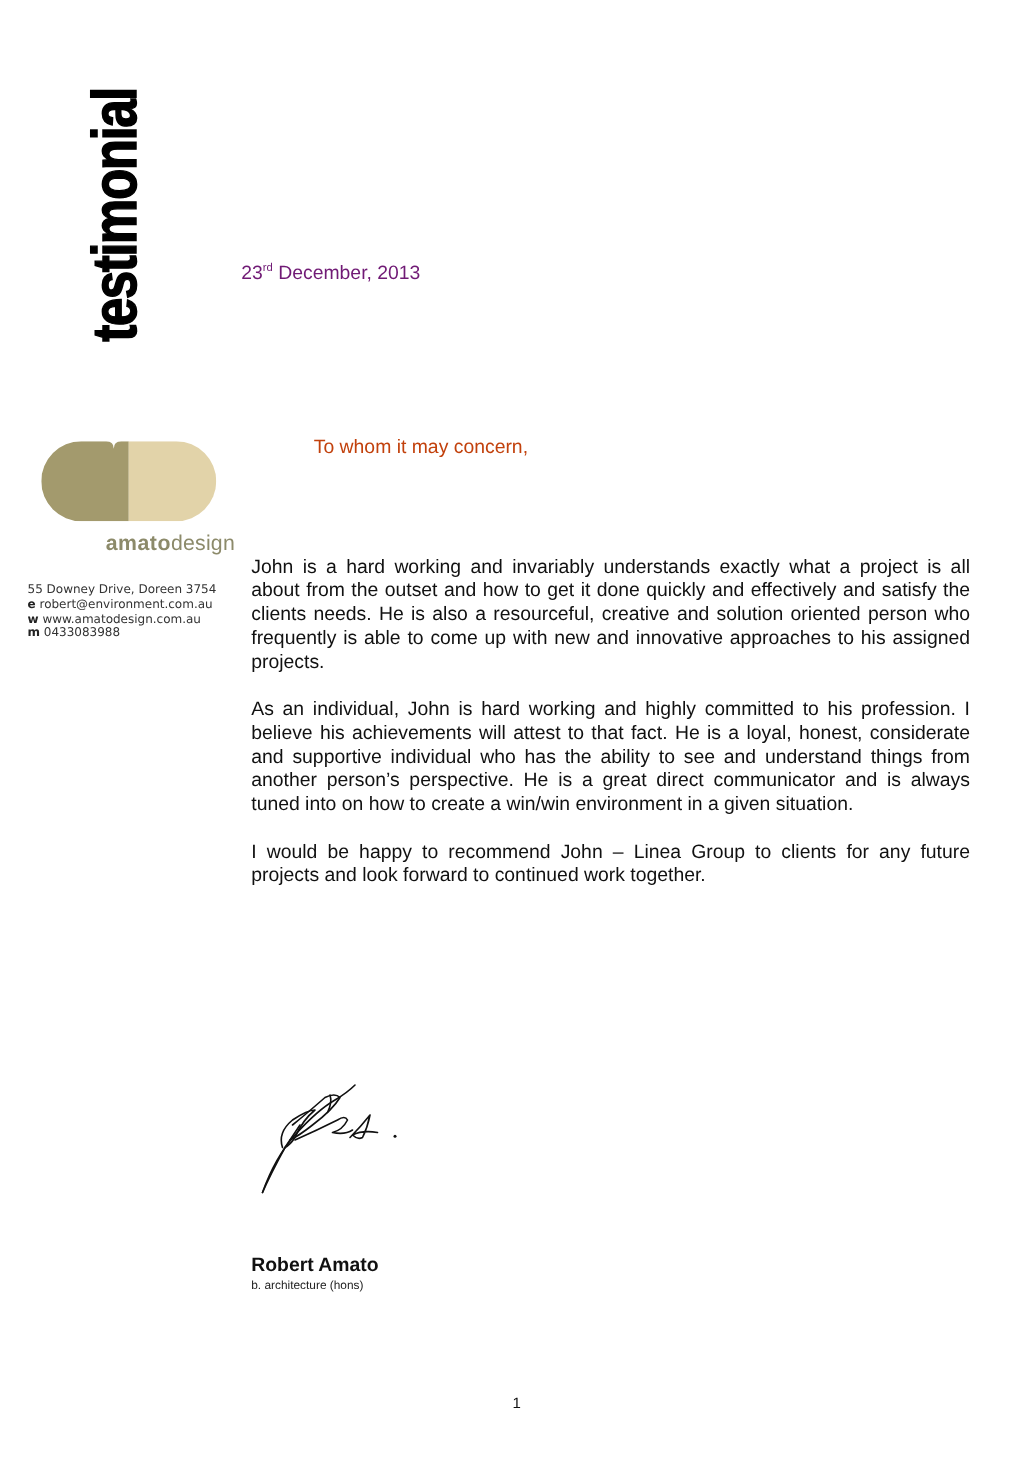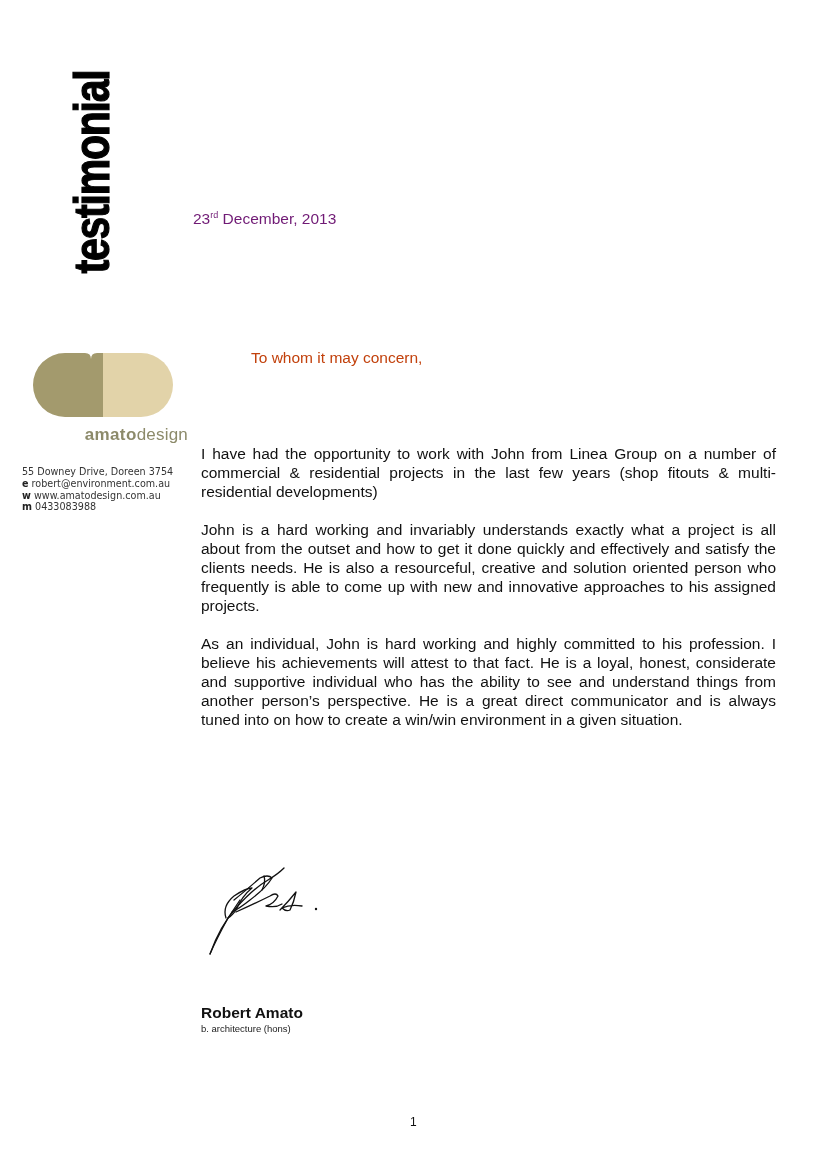--- a/index.html
+++ b/index.html
@@ -159,23 +159,23 @@
     <div>55 Downey Drive, Doreen 3754</div>
     <div><span class="lbl">e</span> <span>robert@environment.com.au</span></div>
     <div><span class="lbl">w</span> <span>www.amatodesign.com.au</span></div>
     <div><span class="lbl">m</span> <span>0433083988</span></div>
   </div>
 </div>
 
 <div class="salutation">To whom it may concern,</div>
 
 <div class="body-text">
-  <p>I have had the opportunity to work with John from Linea Group on a number of commercial &amp; residential projects in the last few years (shop fitouts &amp; multi-residential developments)</p>
   <p>John is a hard working and invariably understands exactly what a project is all about from the outset and how to get it done quickly and effectively and satisfy the clients needs.  He is also a resourceful, creative and solution oriented person who frequently is able to come up with new and innovative approaches to his assigned projects.</p>
   <p>As an individual, John is hard working and highly committed to his profession.  I believe his achievements will attest to that fact.  He is a loyal, honest, considerate and supportive individual who has the ability to see and understand things from another person’s perspective.  He is a great direct communicator and is always tuned into on how to create a win/win environment in a given situation.</p>
+  <p>I would be happy to recommend John – Linea Group to clients for any future projects and look forward to continued work together.</p>
 </div>
 
 <svg class="signature" viewBox="0 0 120 96" xmlns="http://www.w3.org/2000/svg">
   <g fill="none" stroke="#111" stroke-width="1.3" stroke-linecap="round" stroke-linejoin="round">
     <path d="M4 88 Q14 60 30 42 Q48 22 62 14 Q72 8 78 2"></path>
     <path d="M4 88 Q10 74 22 52 Q30 40 34 34"></path>
     <path d="M20 52 Q16 40 28 30 Q40 22 46 22 Q36 30 30 44 Q26 50 22 52"></path>
     <path d="M28 34 Q38 26 54 12 Q62 8 66 12 Q60 22 44 34 Q34 42 26 46"></path>
     <path d="M30 46 Q48 38 64 30 Q70 26 72 30 Q68 38 60 40 Q70 42 76 38"></path>
     <path d="M74 44 Q82 36 90 26 Q88 36 84 44 Q80 46 76 42 Q84 38 96 40"></path>

